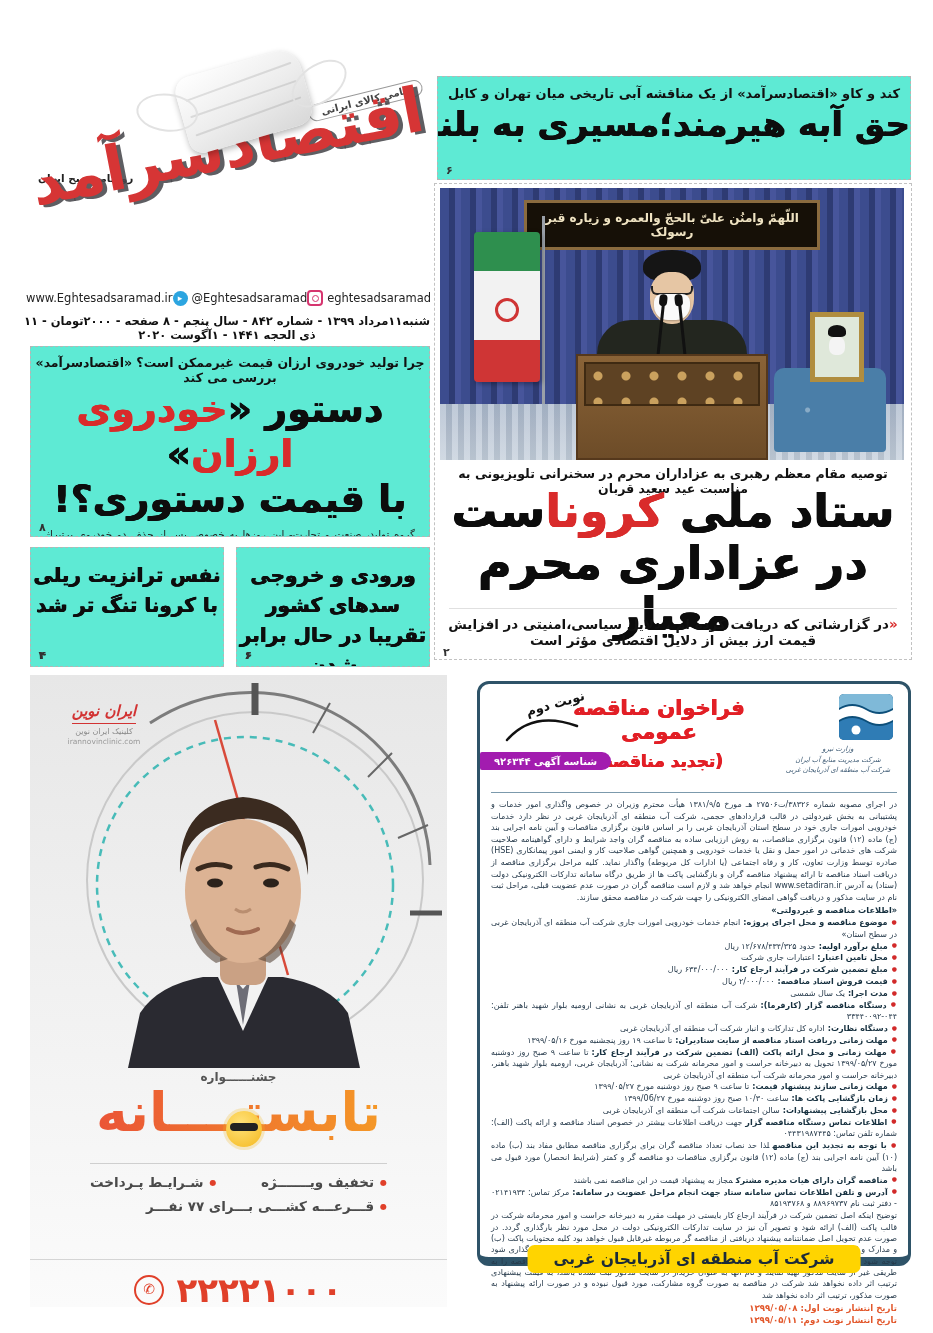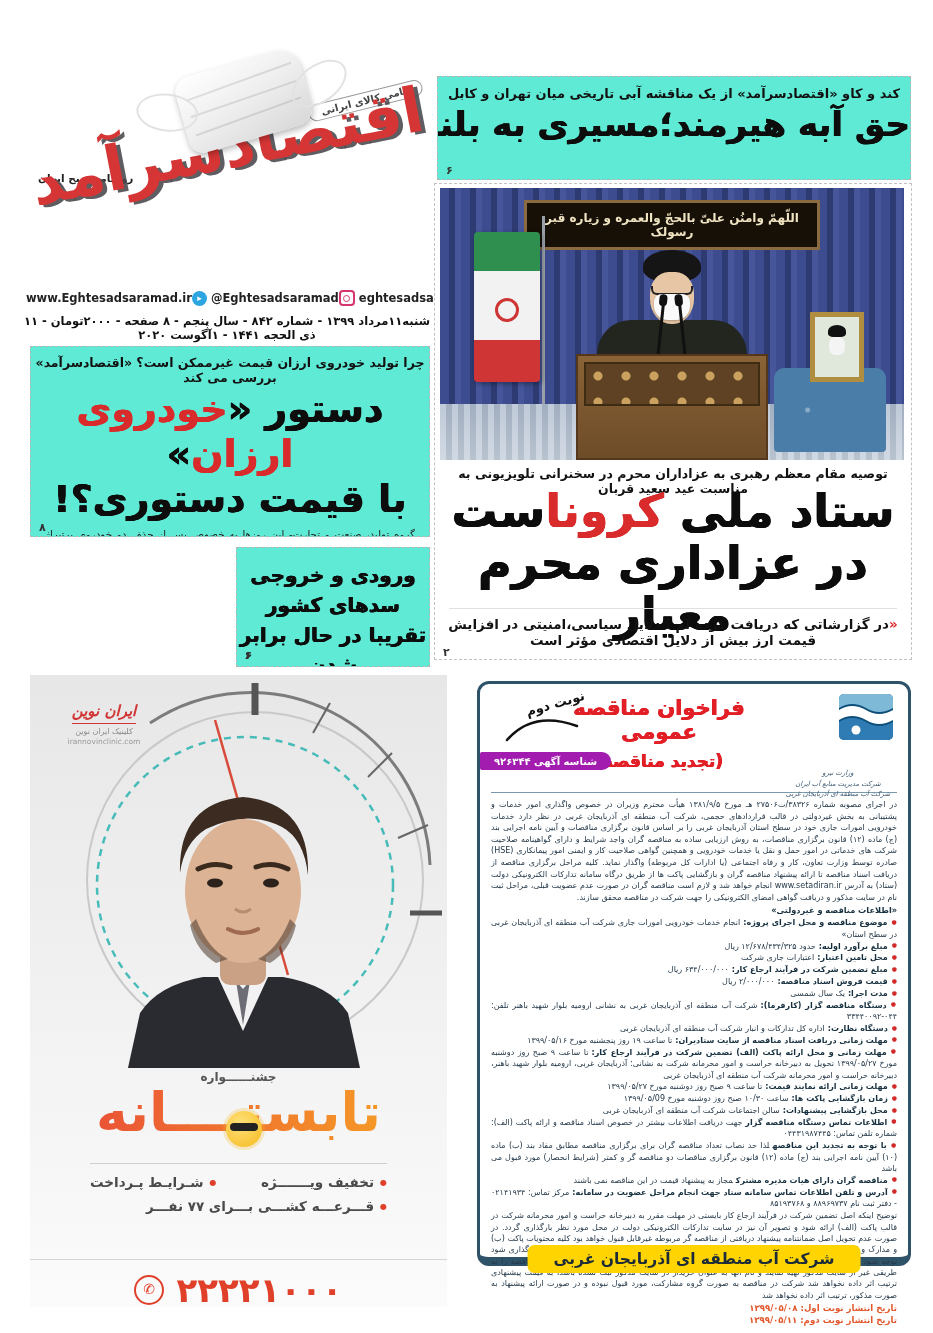--- a/index.html
+++ b/index.html
@@ -17,21 +17,21 @@
     padding:2px 12px;font-size:10px;font-weight:bold;color:#444;background:#fff;}
   .tagline{position:absolute;left:16px;top:158px;font-size:10.5px;font-weight:bold;color:#222;}
   .logotext{position:absolute;left:4px;top:96px;width:402px;text-align:center;transform:rotate(-11deg);
     font-size:62px;font-weight:bold;color:#d63535;text-shadow:4px 3px 0 rgba(72,72,76,.88);letter-spacing:-2px;white-space:nowrap;}
   .mask{position:absolute;left:158px;top:48px;width:128px;height:78px;transform:rotate(-16deg);z-index:5;
     background:linear-gradient(160deg,#ffffff 0%,#ececec 55%,#d7d7d7 100%);
     border-radius:16px 22px 18px 14px;box-shadow:0 3px 6px rgba(0,0,0,.28);}
   .mask i{position:absolute;left:8px;right:8px;height:2px;background:rgba(0,0,0,.10);border-radius:2px;}
   .strap{position:absolute;width:58px;height:34px;border:2.5px solid #e2e2e2;border-radius:50%;background:transparent;}
   .socialrow{position:absolute;left:4px;top:276px;width:404px;display:flex;justify-content:space-between;align-items:center;
-    font-size:11.5px;font-weight:bold;color:#222;}
+    font-size:11.5px;font-weight:normal;color:#222;}
   .socialitem{display:flex;align-items:center;gap:4px;}
   .tg{width:15px;height:15px;border-radius:50%;background:#2ca5e0;color:#fff;font-size:9px;line-height:15px;text-align:center;display:inline-block;}
   .ig{width:12px;height:12px;border:2px solid #d6356f;border-radius:4px;position:relative;display:inline-block;}
   .ig::after{content:"";position:absolute;left:2.5px;top:2.5px;width:5px;height:5px;border:1.5px solid #d6356f;border-radius:50%;}
   .dateline{position:absolute;left:0;top:300px;width:410px;text-align:center;font-size:11.5px;font-weight:bold;color:#111;}
 
   
   #topstory{left:437px;top:76px;width:474px;height:104px;}
   #topstory .kick{margin-top:9px;text-align:center;font-size:13px;font-weight:bold;color:#111;}
   #topstory .head{margin-top:3px;text-align:center;font-size:34px;color:#0d0d0d;line-height:1.2;white-space:nowrap;}
@@ -109,21 +109,21 @@
   .phoneline{position:absolute;left:0;top:584px;width:100%;display:flex;justify-content:center;align-items:center;gap:12px;direction:ltr;
     border-top:1px solid #d5d5d5;padding-top:10px;margin-top:0;}
   .phoneicon{width:26px;height:26px;border:2.5px solid #e0402a;border-radius:50%;color:#e0402a;font-size:14px;line-height:25px;text-align:center;font-weight:bold;}
   .phonenum{font-size:34px;font-weight:bold;color:#e0402a;letter-spacing:12px;}
 
   
   #tender{left:477px;top:681px;width:434px;height:585px;border:3px solid #2e5368;border-bottom:9px solid #2e5368;border-radius:12px;
     background:#fff;box-sizing:border-box;padding:8px 11px 20px;}
   .t-head{position:relative;height:100px;border-bottom:1.5px solid #7b99ac;}
   .wavelogo{position:absolute;right:4px;top:2px;width:54px;height:46px;border-radius:5px;overflow:hidden;}
-  .orgs{position:absolute;right:0;top:52px;width:118px;text-align:center;font-size:6.8px;font-style:italic;color:#3d5a74;line-height:1.55;margin-top:24px;}
+  .orgs{position:absolute;right:0;top:52px;width:118px;text-align:center;font-size:6.8px;font-style:italic;color:#3d5a74;line-height:1.55;}
   .t-title{position:absolute;right:130px;top:4px;width:216px;text-align:center;}
   .t-title .t1{font-size:21px;color:#e21f26;}
   .t-title .t2{font-size:17px;color:#e21f26;margin-top:7px;}
   .nobat{position:absolute;left:34px;top:4px;transform:rotate(-16deg);font-size:13px;font-weight:bold;color:#111;}
   .swoosh{position:absolute;left:12px;top:24px;width:78px;height:26px;}
   .adid{position:absolute;left:-11px;top:60px;background:#a21caf;color:#fff;font-size:10px;font-weight:bold;
     padding:3.5px 14px;border-radius:3px 14px 14px 3px;}
   .t-body{font-size:8px;line-height:1.45;color:#25394a;text-align:justify;margin-top:6px;}
   .t-sec{font-size:8.2px;font-weight:bold;color:#16303f;margin:2px 0;direction:rtl;}
   .titem{direction:rtl;text-align:justify;font-size:8px;line-height:1.42;color:#25394a;margin-bottom:.5px;}
@@ -205,20 +205,24 @@
       <div><span>دستور «</span><span class="redq">خودروی ارزان</span><span>»</span></div>
       <div>با قیمت دستوری؟!</div>
     </div>
     <div class="body rtl">گروه تولید، صنعت و تجارت- این روزها به خصوص پس از حذف دو خودروی پرتیراژ پراید و پژو ۴۰۵ جی.ال. ایکس از خط تولید ایران خودرو و سایپا به دلیل ناتوانی در پاس کردن استانداردهای ۸۵ گانه و افزایش هزینه‌ها، ایده تولید خودروهایی در بازه قیمتی خودروهای یاد شده به عنوان «خودروی ارزان» در دستور کار قرار گرفته است.</div>
     <div class="pagenum">۸</div>
   </div>
 
   <div id="boxdams" class="abs dashedbox minibox heavy rtl">
     <div>ورودی و خروجی سدهای کشور تقریبا در حال برابر شدن</div>
     <div class="pagenum">۶</div>
+  </div>
+  <div id="boxrail" class="abs dashedbox minibox heavy rtl">
+    <div>نفس ترانزیت ریلی با کرونا تنگ تر شد</div>
+    <div class="pagenum">۴</div>
   </div>
 
   <div id="ad" class="abs">
     <svg class="abs" style="left:0;top:0;" width="417" height="400" viewBox="0 0 417 400">
       <circle cx="225" cy="205" r="168" fill="none" stroke="#c9c9c9" stroke-width="2"></circle>
       <path d="M 120 48 A 180 180 0 0 1 400 190" fill="none" stroke="#7c7c7c" stroke-width="3"></path>
       <circle cx="215" cy="210" r="148" fill="none" stroke="#35b6b3" stroke-width="2.5" stroke-dasharray="7 6" opacity=".9"></circle>
       <line x1="225" y1="8" x2="225" y2="40" stroke="#555" stroke-width="7"></line>
       <line x1="300" y1="28" x2="283" y2="58" stroke="#666" stroke-width="2"></line>
       <line x1="362" y1="78" x2="338" y2="102" stroke="#666" stroke-width="2"></line>
@@ -294,22 +298,22 @@
     <div class="titem"><span class="tlabel">موضوع مناقصه و محل اجرای پروژه:</span><span>انجام خدمات خودرویی امورات جاری شرکت آب منطقه ای آذربایجان غربی در سطح استان»</span></div>
     <div class="titem"><span class="tlabel">مبلغ برآورد اولیه:</span><span>حدود ۱۲/۶۷۸/۴۳۴/۳۲۵ ریال</span></div>
     <div class="titem"><span class="tlabel">محل تامین اعتبار:</span><span>اعتبارات جاری شرکت</span></div>
     <div class="titem"><span class="tlabel">مبلغ تضمین شرکت در فرآیند ارجاع کار:</span><span>۶۳۴/۰۰۰/۰۰۰ ریال</span></div>
     <div class="titem"><span class="tlabel">قیمت فروش اسناد مناقصه:</span><span>۲/۰۰۰/۰۰۰ ریال</span></div>
     <div class="titem"><span class="tlabel">مدت اجرا:</span><span>یک سال شمسی</span></div>
     <div class="titem"><span class="tlabel">دستگاه مناقصه گزار (کارفرما):</span><span>شرکت آب منطقه ای آذربایجان غربی به نشانی ارومیه بلوار شهید باهنر  تلفن: ۰۴۴-۳۳۴۴۰۰۹۲</span></div>
     <div class="titem"><span class="tlabel">دستگاه نظارت:</span><span>اداره کل تدارکات و انبار شرکت آب منطقه ای آذربایجان غربی</span></div>
     <div class="titem"><span class="tlabel">مهلت زمانی دریافت اسناد مناقصه از سایت ستادیران:</span><span>تا ساعت ۱۹ روز پنجشنبه مورخ ۱۳۹۹/۰۵/۱۶</span></div>
     <div class="titem"><span class="tlabel">مهلت زمانی و محل ارائه پاکت (الف) تضمین شرکت در فرآیند ارجاع کار:</span><span>تا ساعت ۹ صبح روز دوشنبه مورخ ۱۳۹۹/۰۵/۲۷ تحویل به دبیرخانه حراست و امور محرمانه شرکت به نشانی: آذربایجان غربی، ارومیه بلوار شهید باهنر، دبیرخانه حراست و امور محرمانه شرکت آب منطقه ای آذربایجان غربی</span></div>
-    <div class="titem"><span class="tlabel">مهلت زمانی ارائه نمایند قیمت:</span><span>تا ساعت ۹ صبح روز دوشنبه مورخ ۱۳۹۹/۰۵/۲۷</span></div>
-    <div class="titem"><span class="tlabel">زمان بازگشایی پاکت ها:</span><span>ساعت ۱۰/۳۰ صبح روز دوشنبه مورخ ۱۳۹۹/۰۵/09</span></div>
+    <div class="titem"><span class="tlabel">مهلت زمانی سازند پیشنهاد قیمت:</span><span>تا ساعت ۹ صبح روز دوشنبه مورخ ۱۳۹۹/۰۵/۲۷</span></div>
+    <div class="titem"><span class="tlabel">زمان بازگشایی پاکت ها:</span><span>ساعت ۱۰/۳۰ صبح روز دوشنبه مورخ ۱۳۹۹/06/۲۷</span></div>
     <div class="titem"><span class="tlabel">محل بازگشایی پیشنهادات:</span><span>سالن اجتماعات شرکت آب منطقه ای آذربایجان غربی</span></div>
     <div class="titem"><span class="tlabel">اطلاعات تماس دستگاه مناقصه گزار</span><span>جهت دریافت اطلاعات بیشتر در خصوص اسناد مناقصه و ارائه پاکت (الف): شماره تلفن تماس: ۰۴۴۳۱۹۸۷۴۴۵</span></div>
     <div class="titem"><span class="tlabel">با توجه به تجدید این مناقصه</span><span>لذا حد نصاب تعداد مناقصه گران برای برگزاری مناقصه مطابق مفاد بند (ب) ماده (۱۰) آیین نامه اجرایی بند (ج) ماده (۱۲) قانون برگزاری مناقصات دو مناقصه گر و کمتر (شرایط انحصار) مورد قبول می باشد</span></div>
     <div class="titem"><span class="tlabel">مناقصه گران دارای هیات مدیره مشترک</span><span>مجاز به پیشنهاد قیمت در این مناقصه نمی باشند</span></div>
     <div class="titem"><span class="tlabel">آدرس و تلفن اطلاعات تماس سامانه ستاد جهت انجام مراحل عضویت در سامانه:</span><span>مرکز تماس: ۰۲۱۴۱۹۳۴ - دفتر ثبت نام ۸۸۹۶۹۷۳۷ و ۸۵۱۹۳۷۶۸</span></div>
 
     <div class="t-note">توضیح اینکه اصل تضمین شرکت در فرآیند ارجاع کار بایستی در مهلت مقرر به دبیرخانه حراست و امور محرمانه شرکت در قالب پاکت (الف) ارائه شود و تصویر آن نیز در سایت تدارکات الکترونیکی دولت در محل مورد نظر بارگذاری گردد. در صورت عدم تحویل اصل ضمانتنامه پیشنهاد دریافتی از مناقصه گر مربوطه غیرقابل قبول خواهد بود کلیه محتویات پاکت (ب) و مدارک و اسناد مربوطه به مناقصه گذار و همچنین پاکت (ج) بایستی در سایت تدارکات الکترونیکی دولت بارگذاری شود توجه شود که عودت اسناد در قالب سی دی مورد قبول نمی باشد و همچنین چنانچه مناقصه گران، اسناد مناقصه را به طریقی غیر از سایت مذکور تهیه نمایند و نام آنها به عنوان خریدار در سایت مذکور ثبت نشده باشد، به قیمت پیشنهادی ترتیب اثر داده نخواهد شد شرکت در مناقصه به صورت گروه مشارکت، مورد قبول نبوده و در صورت ارائه پیشنهاد به صورت مذکور، ترتیب اثر داده نخواهد شد</div>
     <div class="t-date">تاریخ انتشار نوبت اول: ۱۳۹۹/۰۵/۰۸</div>
     <div class="t-date">تاریخ انتشار نوبت دوم: ۱۳۹۹/۰۵/۱۱</div>
 

